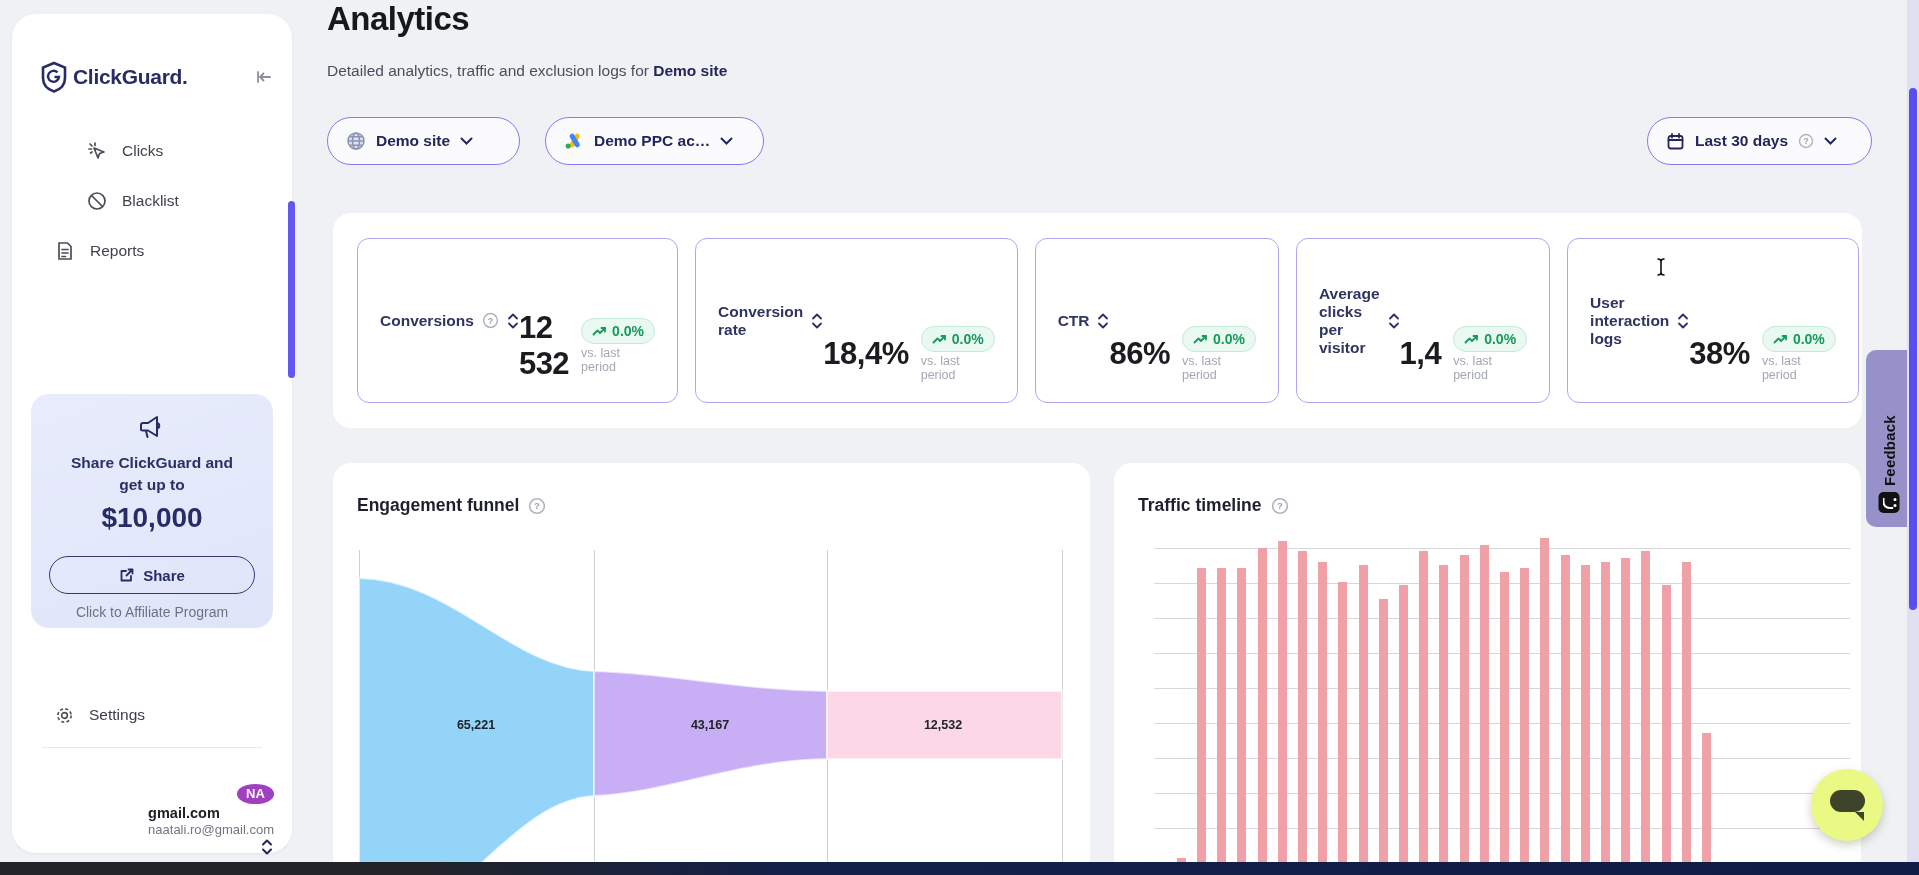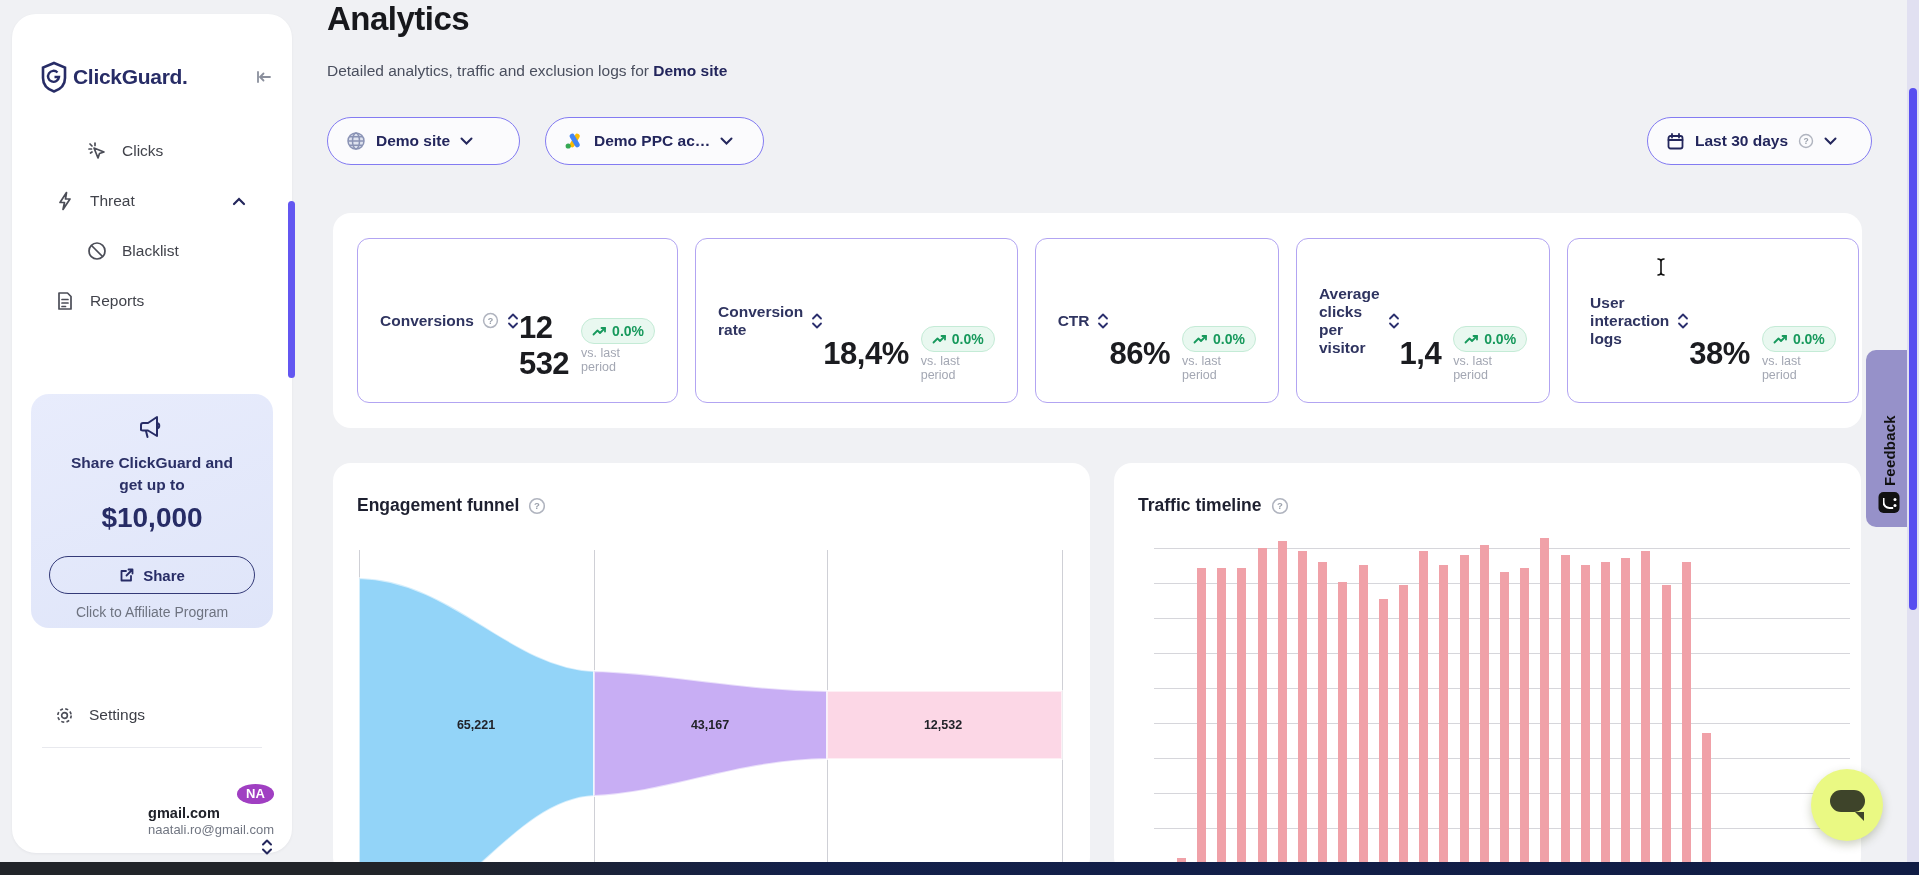--- a/index.html
+++ b/index.html
@@ -155,33 +155,20 @@
 
     <nav class="nav">
       <div class="nav-item ind-2">
         <span class="nicon">
           <svg viewBox="0 0 22 22" fill="none" stroke="currentColor" stroke-width="1.7" stroke-linecap="round">
             <path d="M8 8 L18 12 L13.5 13.5 L12 18 Z" stroke-linejoin="round"></path>
             <path d="M4 4 L6 6 M3 9 L5.5 9 M9 3 L9 5.5 M4.5 13 L6 12"></path>
           </svg>
         </span>
         <span>Clicks</span>
-      </div>
-      <div class="nav-item ind-1">
-        <span class="nicon">
-          <svg viewBox="0 0 22 22" fill="none" stroke="currentColor" stroke-width="1.7" stroke-linejoin="round">
-            <path d="M12.5 2.5 L6 12.5 H10.5 L9 19.5 L16 9 H11.5 Z"></path>
-          </svg>
-        </span>
-        <span>Threat</span>
-        <span class="nav-chevron">
-          <svg width="14" height="9" viewBox="0 0 14 9" fill="none" stroke="currentColor" stroke-width="2.2" stroke-linecap="round">
-              <path d="M2 7 L7 2 L12 7"></path>
-            </svg>
-        </span>
       </div>
       <div class="nav-item ind-2">
         <span class="nicon">
           <svg viewBox="0 0 22 22" fill="none" stroke="currentColor" stroke-width="1.7">
             <circle cx="11" cy="11" r="8"></circle>
             <path d="M5.5 5.5 L16.5 16.5"></path>
           </svg>
         </span>
         <span>Blacklist</span>
       </div>

